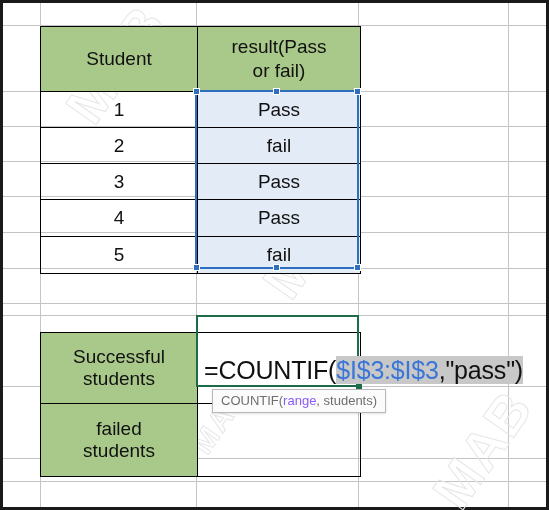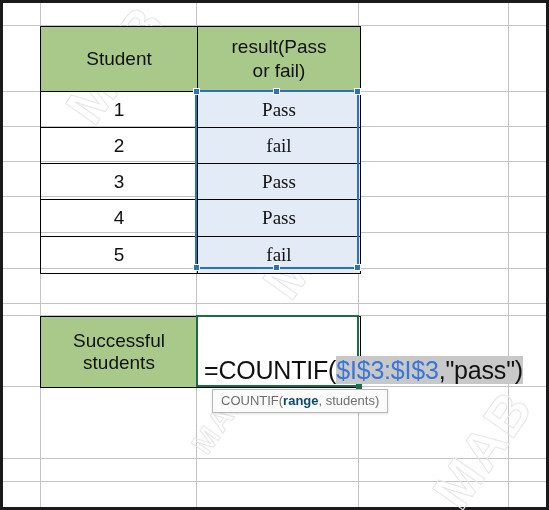--- a/index.html
+++ b/index.html
@@ -19,21 +19,21 @@
       letter-spacing:2px;transform:rotate(-55deg);
       -webkit-text-stroke:1px #e6e6e6;color:transparent;
       user-select:none;pointer-events:none;}
 
   
   .tbl{position:absolute;border-collapse:collapse;table-layout:fixed;}
   .tbl td{border:1px solid #000;text-align:center;vertical-align:middle;
           font-size:19px;color:#111;padding:0;}
   .hdr{background:#a9c98a;font-size:19px;line-height:1.25;}
   .green{background:#a9c98a;}
-  .sel{background:#e3ebf7;font-family:Liberation Serif, serif;}
+  .sel{background:#e3ebf7;}
 
   
   #selbox{position:absolute;border:2px solid #2f6fc0;box-sizing:border-box;
           pointer-events:none;}
   .handle{position:absolute;width:7px;height:7px;background:#2f6fc0;
           border:1px solid #fff;box-sizing:border-box;}
 
   
   #activecell{position:absolute;border:2px solid #1d6b47;box-sizing:border-box;
               background:transparent;pointer-events:none;}
@@ -42,21 +42,21 @@
   
   #formula{position:absolute;white-space:nowrap;font-size:25px;color:#111;
            line-height:1;letter-spacing:-0.2px;}
   #formula .rng{color:#3a76d8;background:#c8c8c8;}
   #formula .hl{background:#c8c8c8;}
 
   
   #tooltip{position:absolute;background:#fbfbfb;border:1px solid #b8b8b8;
            font-size:13px;color:#6f6f6f;padding:3px 8px 4px 8px;
            white-space:nowrap;box-shadow:0 1px 2px rgba(0,0,0,.12);}
-  #tooltip b{color:#0c4a6e;font-weight:bold;}
+  #tooltip b{color:#8b5cf6;font-weight:normal;}
 </style>
 </head>
 <body>
 
 <div id="sheet">
 
   <div class="gridline grid-h" style="top:22px"></div>
   <div class="gridline grid-h" style="top:88px"></div>
   <div class="gridline grid-h" style="top:123px"></div>
   <div class="gridline grid-h" style="top:158px"></div>
@@ -113,28 +113,35 @@
 
   <div id="selbox" style="left:192px;top:87px;width:164px;height:179px">
     <div class="handle" style="left:-4px;top:-4px"></div>
     <div class="handle" style="right:-4px;top:-4px"></div>
     <div class="handle" style="left:-4px;bottom:-4px"></div>
     <div class="handle" style="right:-4px;bottom:-4px"></div>
     <div class="handle" style="left:50%;margin-left:-4px;top:-4px"></div>
     <div class="handle" style="left:50%;margin-left:-4px;bottom:-4px"></div>
   </div>
 
-  <table class="tbl" style="left:37px;top:313px;width:318px">
+  <table class="tbl" style="left:37px;top:329px;width:318px">
     <tbody>
         <tr>
       <td class="green" style="width:156px;height:70px">
         <span>Successful</span><br>
         <span>students</span>
       </td>
       <td style="width:162px"></td>
+    </tr>
+    <tr>
+      <td class="green" style="height:72px">
+        <span>failed</span><br>
+        <span>students</span>
+      </td>
+      <td></td>
     </tr>
   </tbody>
     </table>
 
   <div id="activecell" style="left:193px;top:312px;width:163px;height:72px"></div>
   <div id="activehandle" style="left:353px;top:381px"></div>
 
   <div id="formula" style="left:201px;top:355px">
     <span>=COUNTIF(</span><span class="rng">$I$3:$I$3</span><span class="hl">,"pass")</span>
   </div>

